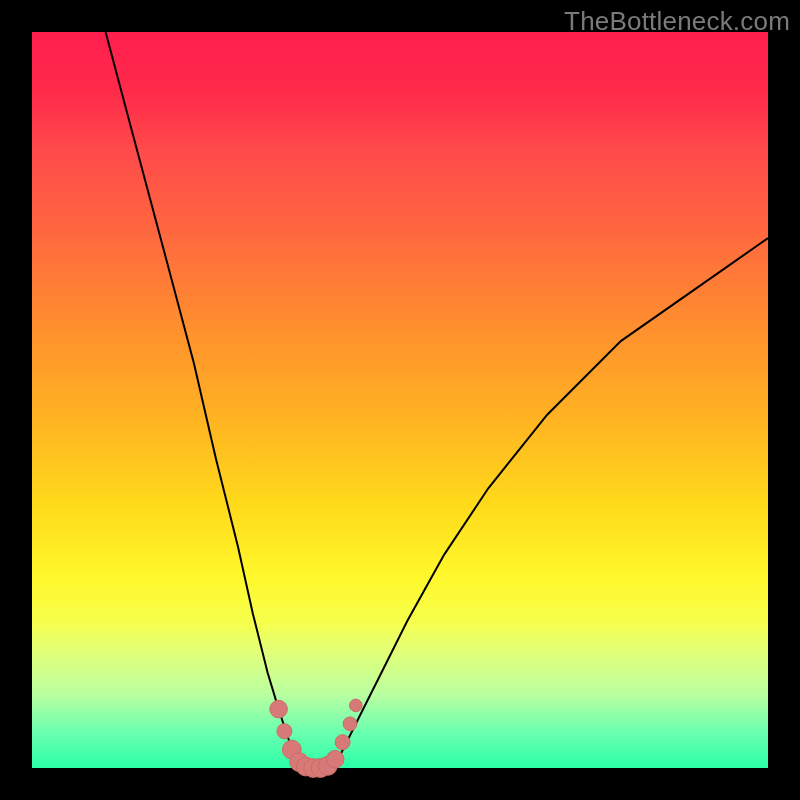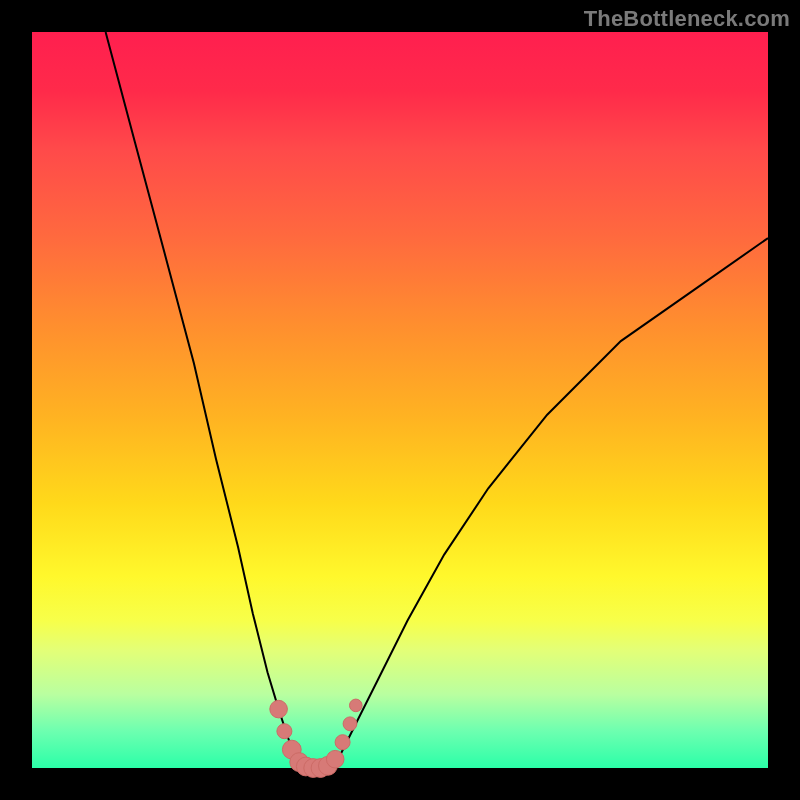--- a/index.html
+++ b/index.html
@@ -38,22 +38,22 @@
       #b9ffa0 90%,
       #6dffb0 95%,
       #2bffa8 100%
     );
   }
   .watermark {
     position: absolute;
     top: 6px;
     right: 10px;
     color: #7a7a7a;
-    font-size: 22px;
-    font-weight: 700;
+    font-size: 26px;
+    font-weight: 400;
     letter-spacing: 0.2px;
     user-select: none;
   }
   svg.curves {
     position: absolute;
     top: 0;
     left: 0;
   }
 </style>
 </head>

